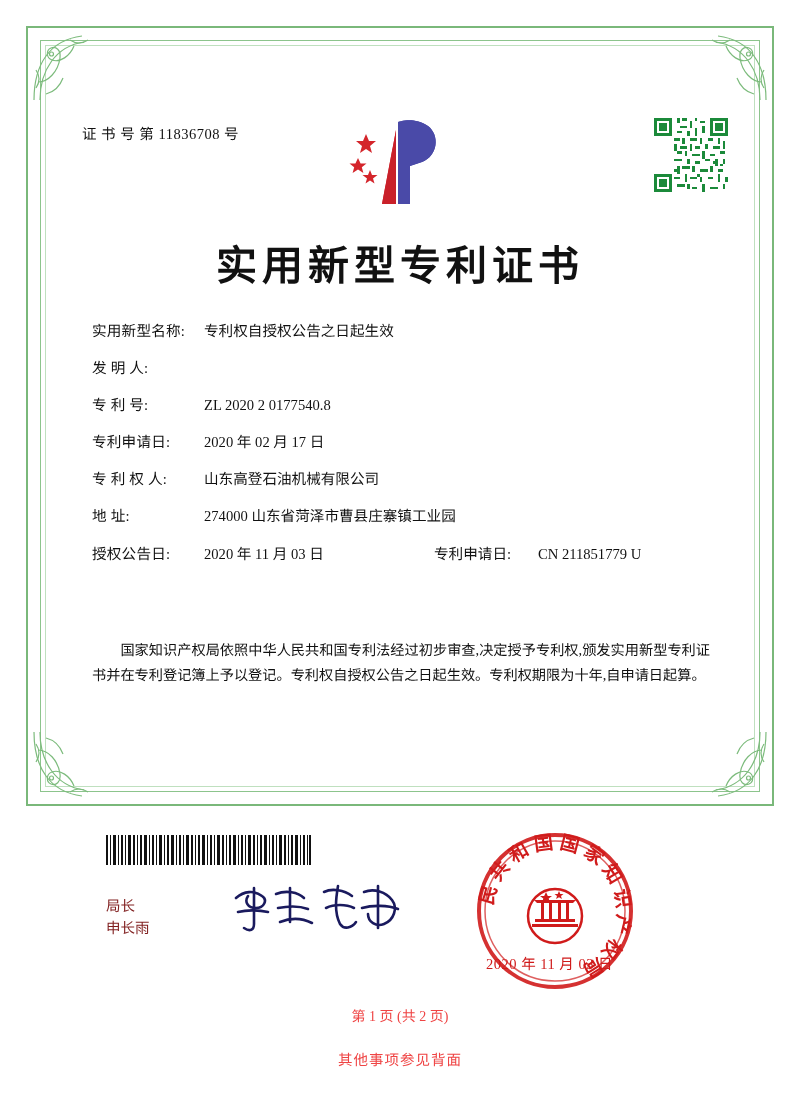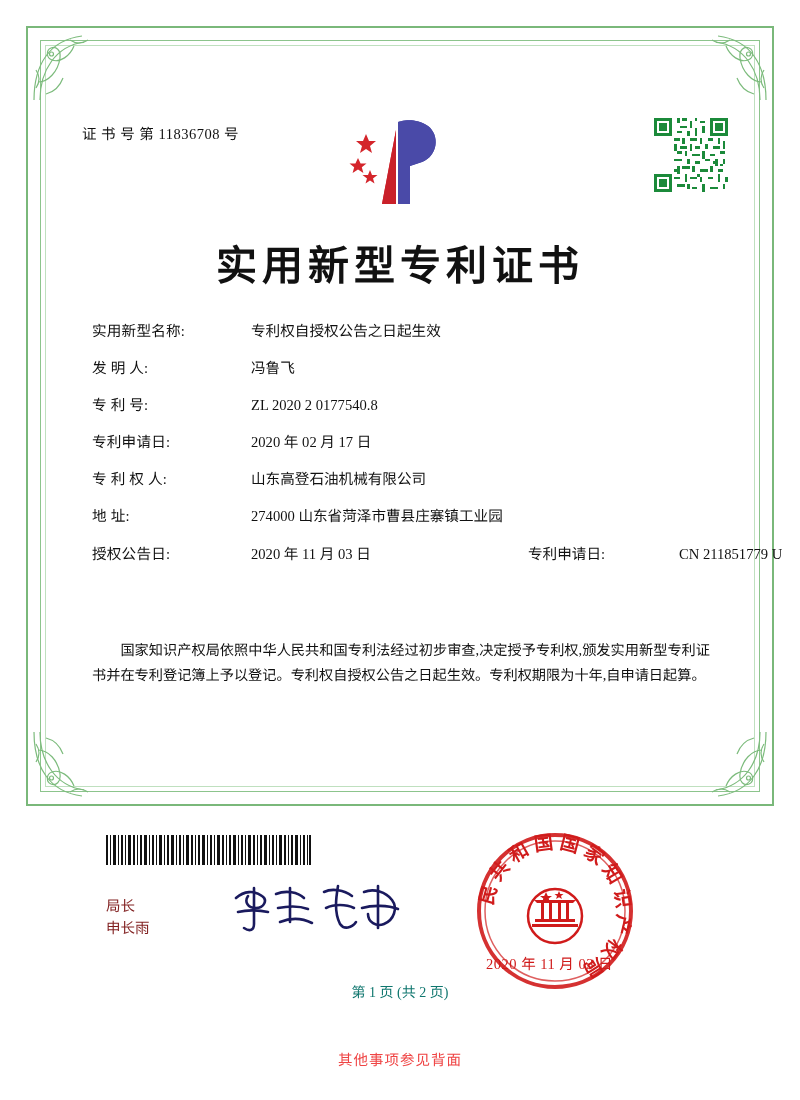--- a/index.html
+++ b/index.html
@@ -112,21 +112,20 @@
     width: 620px;
     font-size: 14.6px;
     line-height: 1;
     color: #111;
   }
   .row {
     display: flex;
     align-items: center;
     margin-bottom: 22.5px;
     white-space: nowrap;
-    gap: 47px;
   }
   .row .lbl {
     width: 112px;
     flex: 0 0 112px;
     letter-spacing: 0.2px;
   }
   .row .lbl.spread {
     display: inline-flex;
     justify-content: space-between;
   }
@@ -199,24 +198,24 @@
     color: #d01b1b;
     letter-spacing: 0.5px;
     white-space: nowrap;
   }
 
   
   .page-num {
     position: absolute;
     left: 0;
     right: 0;
-    top: 981px;
+    top: 1005px;
     text-align: center;
     font-size: 14px;
-    color: #0f766e;
+    color: #ef4444;
   }
   .footer-note {
     position: absolute;
     left: 0;
     right: 0;
     top: 1048px;
     text-align: center;
     font-size: 14.5px;
     color: #ef4444;
     letter-spacing: 1px;
@@ -375,21 +374,20 @@
 
   <div class="fields">
 
     <div class="row">
       <span class="lbl">实用新型名称:</span>
       <span class="val">专利权自授权公告之日起生效</span>
     </div>
 
     <div class="row">
       <span class="lbl spread">发 明 人:</span>
-      <span class="val">冯鲁飞</span>
     </div>
 
     <div class="row">
       <span class="lbl spread">专 利 号:</span>
       <span class="val">ZL 2020 2 0177540.8</span>
     </div>
 
     <div class="row">
       <span class="lbl">专利申请日:</span>
       <span class="val">2020 年 02 月 17 日</span>

